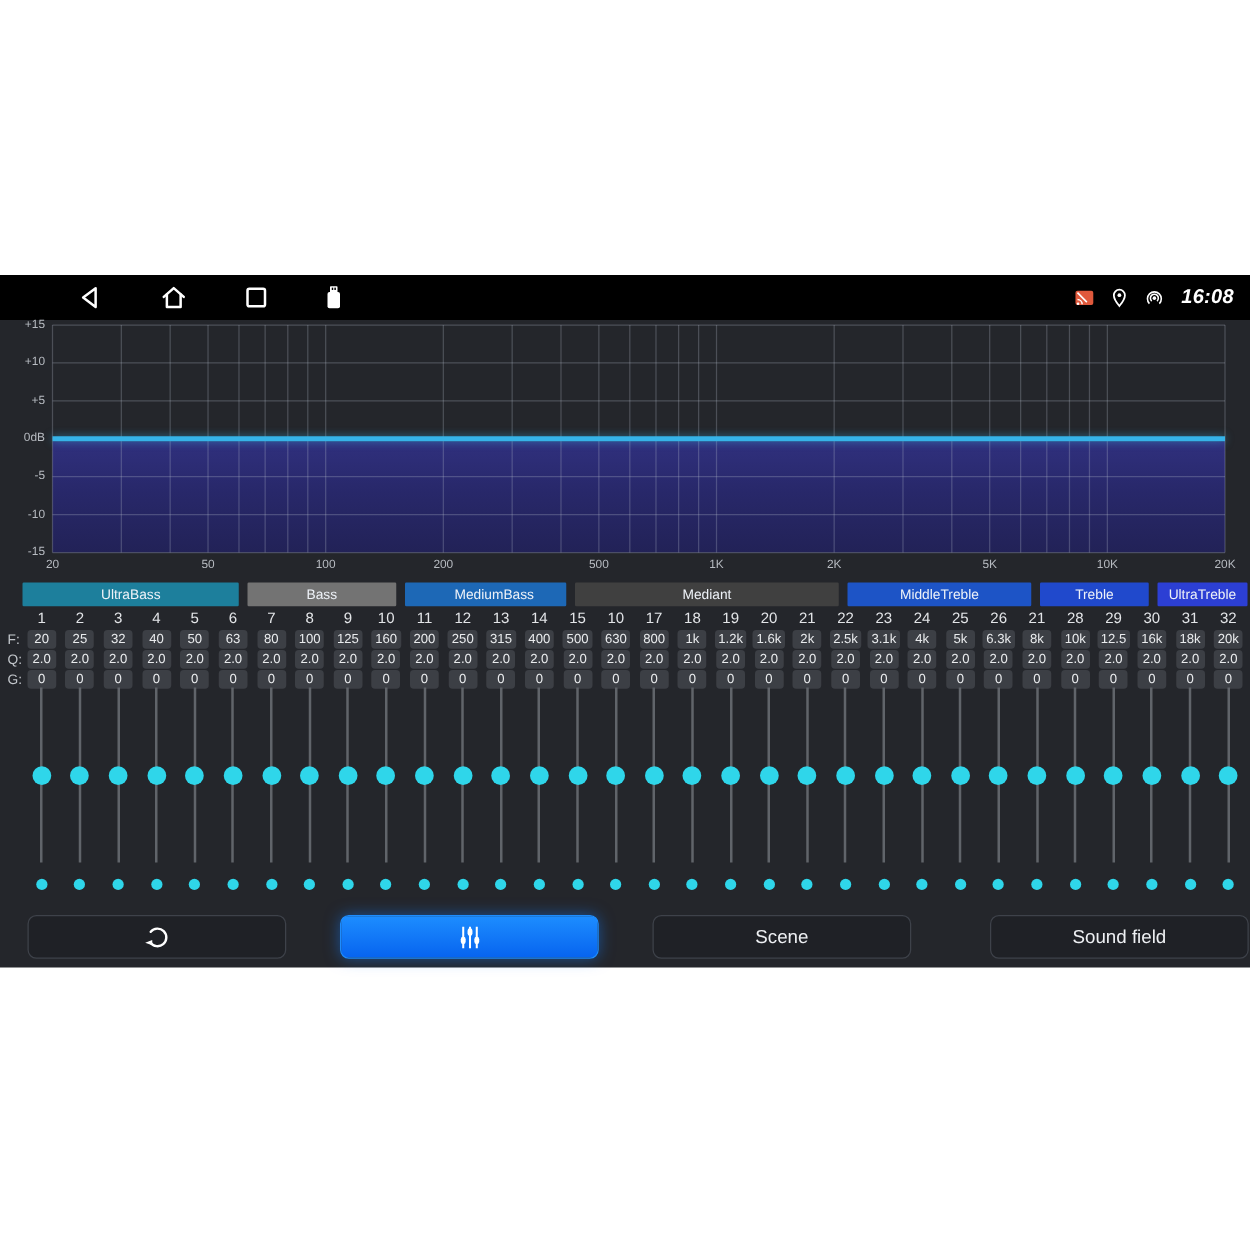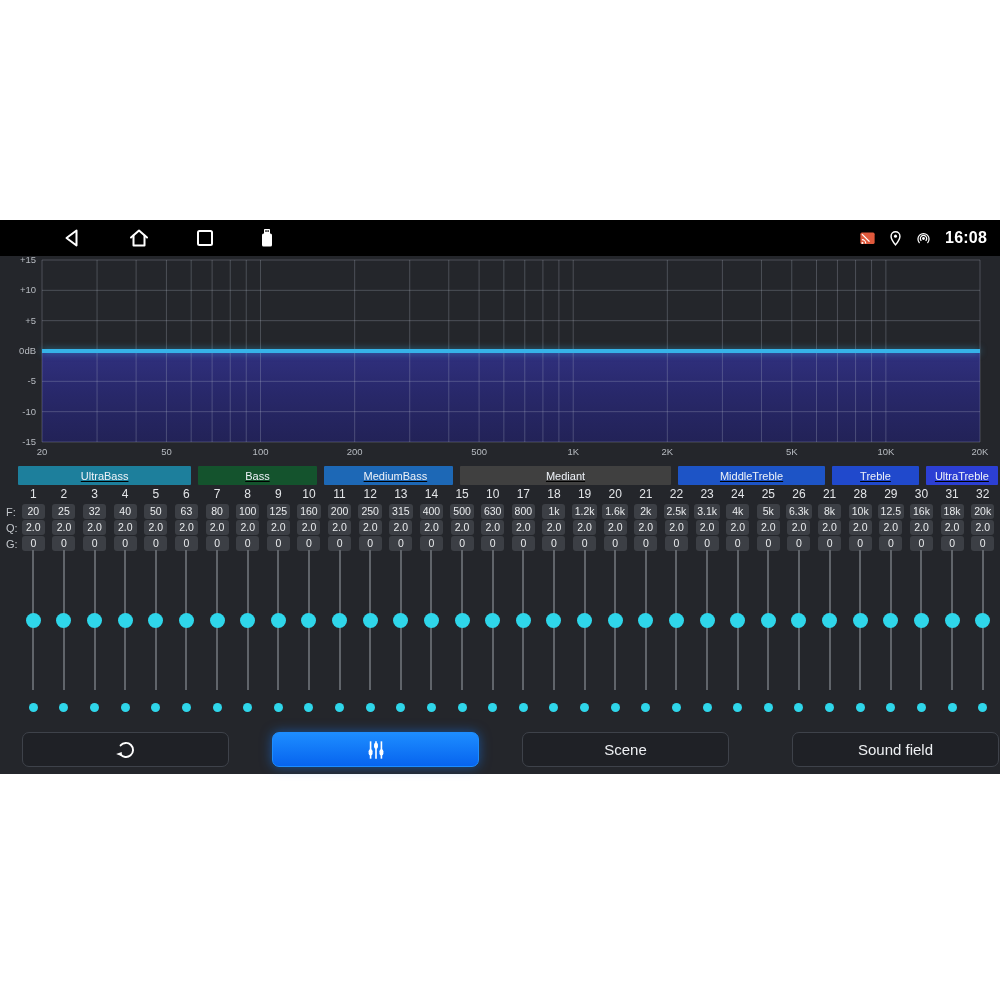--- a/index.html
+++ b/index.html
@@ -3,39 +3,39 @@
 <meta charset="utf-8">
 <style>
   html,body{margin:0;padding:0;}
   body{width:1000px;height:1000px;background:#ffffff;overflow:hidden;position:relative;
        font-family:"Liberation Sans",sans-serif;}
 
   
   .statusbar{position:absolute;top:220px;left:0;width:1000px;height:36px;background:#000;}
   .nav-icon{position:absolute;top:50%;transform:translateY(-50%);width:24px;height:24px;}
   .nav-back{left:61px}.nav-home{left:127px}.nav-recents{left:193px}.nav-usb{left:255px}
-  .status-right{position:absolute;right:13px;top:0;height:36px;display:flex;align-items:center;gap:9px;}
+  .status-right{position:absolute;right:13px;top:0;height:36px;display:flex;align-items:center;gap:9px;font-style:italic;}
   .status-right svg{width:19px;height:19px;}
   .clock{color:#fff;font-weight:700;font-size:16px;letter-spacing:.2px;margin-left:3px;}
 
   
   .content{position:absolute;top:256px;left:0;width:1000px;height:518px;background:#24262b;}
 
   
   .graph{position:absolute;top:0;left:0;width:896px;height:202px;}
   .curve-fill{position:absolute;left:42px;width:938px;
       background:linear-gradient(180deg,#30307e 0%,#28286a 45%,#222257 100%);}
   .zero-line{position:absolute;left:42px;width:938px;height:4px;background:#36b3e8;
       box-shadow:0 0 7px rgba(54,179,232,.55);}
   .db-label{position:absolute;left:0;width:36px;text-align:right;font-size:9.5px;color:#b7bbc1;}
   .freq-label{position:absolute;top:190px;transform:translateX(-50%);font-size:9.5px;color:#b7bbc1;}
   #grid-svg{position:absolute;top:0;left:0;}
 
   
-  .bands{position:absolute;top:210px;left:18px;width:980px;height:19px;display:flex;gap:7px;text-decoration:underline;}
+  .bands{position:absolute;top:210px;left:18px;width:980px;height:19px;display:flex;gap:7px;}
   .band-group{display:flex;align-items:center;justify-content:center;color:#eef2f8;
       font-size:11px;height:100%;border-radius:1px;}
 
   
   .numrow,.valrow,.sliders,.dots{position:absolute;left:18px;width:980px;display:grid;
       grid-template-columns:repeat(32,1fr);}
   .numrow{top:231px;height:15px;}
   .numcell{font-size:12px;color:#e3e5e8;text-align:center;line-height:15px;}
   .valrow{height:15px;}
   .valcell{display:flex;justify-content:center;align-items:flex-start;}
@@ -162,21 +162,21 @@
         <div class="freq-label" style="left: 573.211px;">1K</div>
         <div class="freq-label" style="left: 667.333px;">2K</div>
         <div class="freq-label" style="left: 791.756px;">5K</div>
         <div class="freq-label" style="left: 885.878px;">10K</div>
         <div class="freq-label" style="left: 980px;">20K</div>
       </div>
   </div>
 
   <div class="bands" id="bands-strip">
       <div class="band-group" style="flex-grow: 6; flex-basis: 0px; background: rgb(29, 127, 156);">UltraBass</div>
-      <div class="band-group" style="flex-grow: 4.1; flex-basis: 0px; background: #14532d; text-align: center;">Bass</div>
+      <div class="band-group" style="flex-grow: 4.1; flex-basis: 0px; background: #737373; text-align: center;">Bass</div>
       <div class="band-group" style="flex-grow: 4; flex-basis: 0px; background: rgb(29, 104, 182); padding-left: 14px;">MediumBass</div>
       <div class="band-group" style="flex-grow: 7.3; flex-basis: 0px; background: #404040;">Mediant</div>
       <div class="band-group" style="flex-grow: 5.1; flex-basis: 0px; background: rgb(29, 84, 198);">MiddleTreble</div>
       <div class="band-group" style="flex-grow: 3; flex-basis: 0px; background: rgb(32, 73, 204);">Treble</div>
       <div class="band-group" style="flex-grow: 2.5; flex-basis: 0px; background: rgb(44, 63, 212);">UltraTreble</div>
     </div>
 
   <div class="numrow" id="row-n">
       <div class="numcell">1</div>
       <div class="numcell">2</div>

